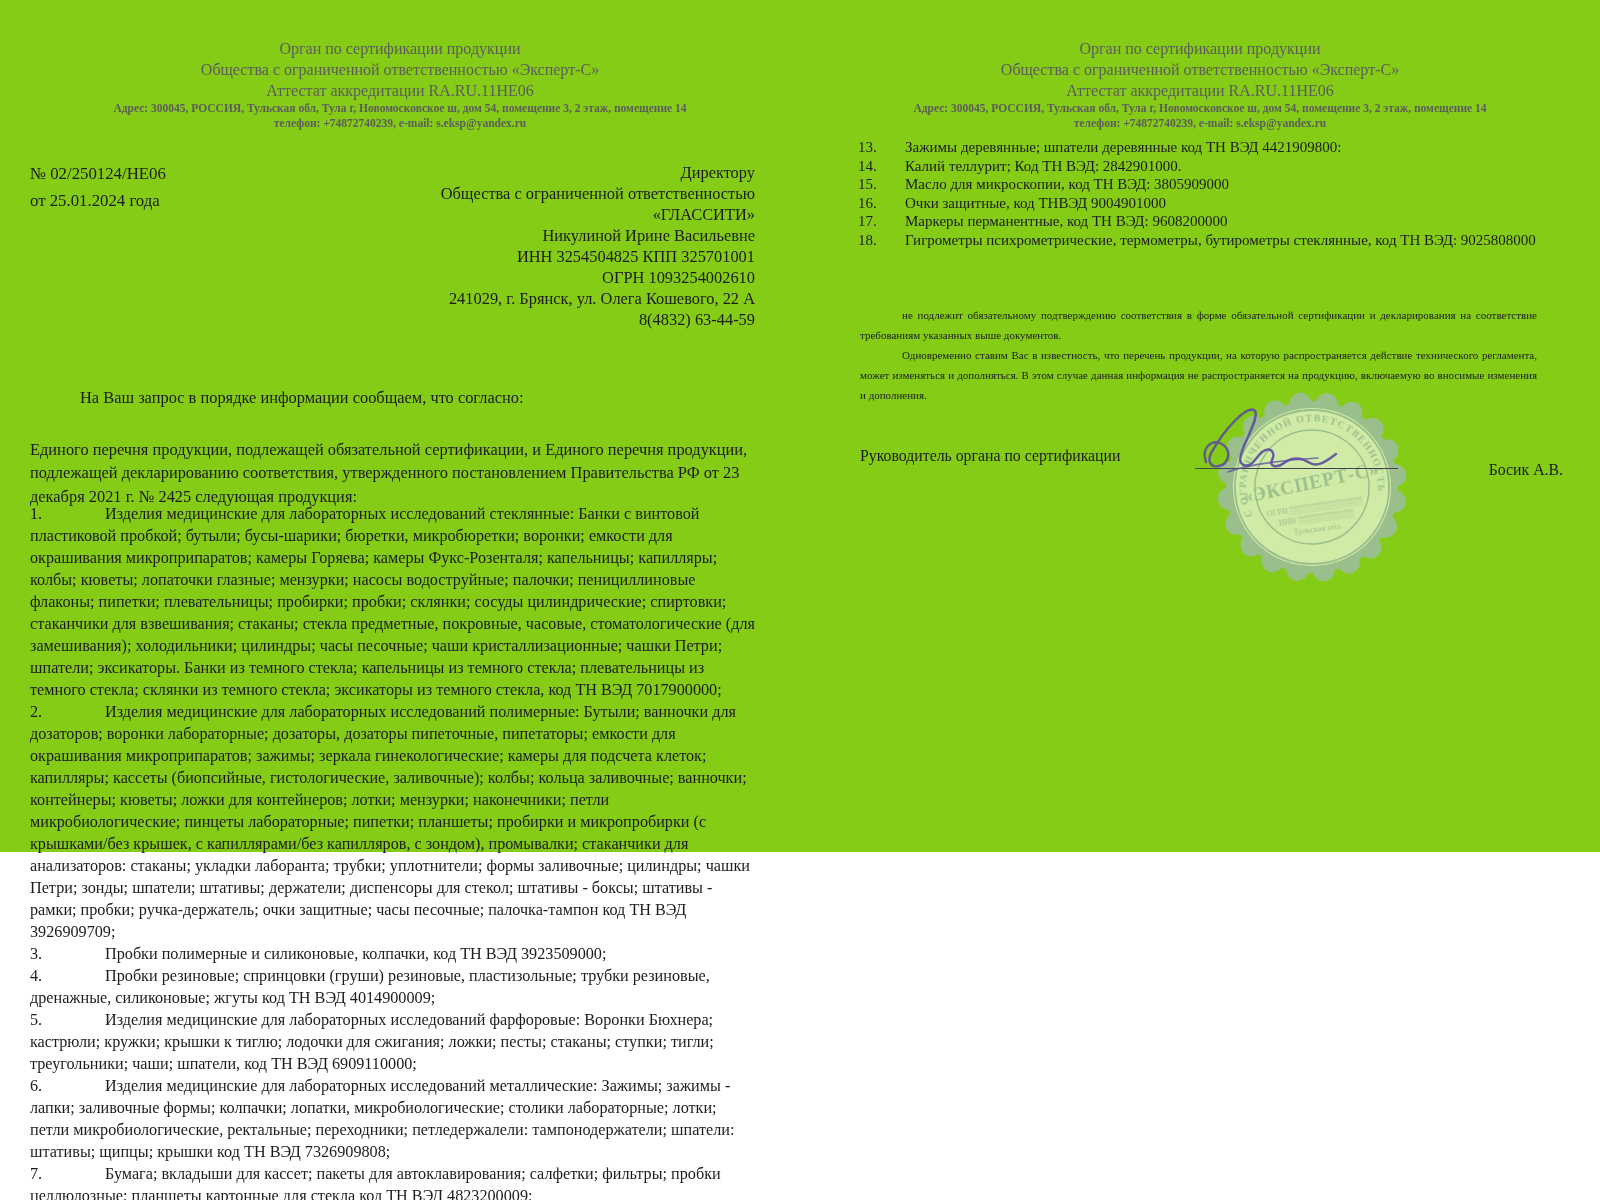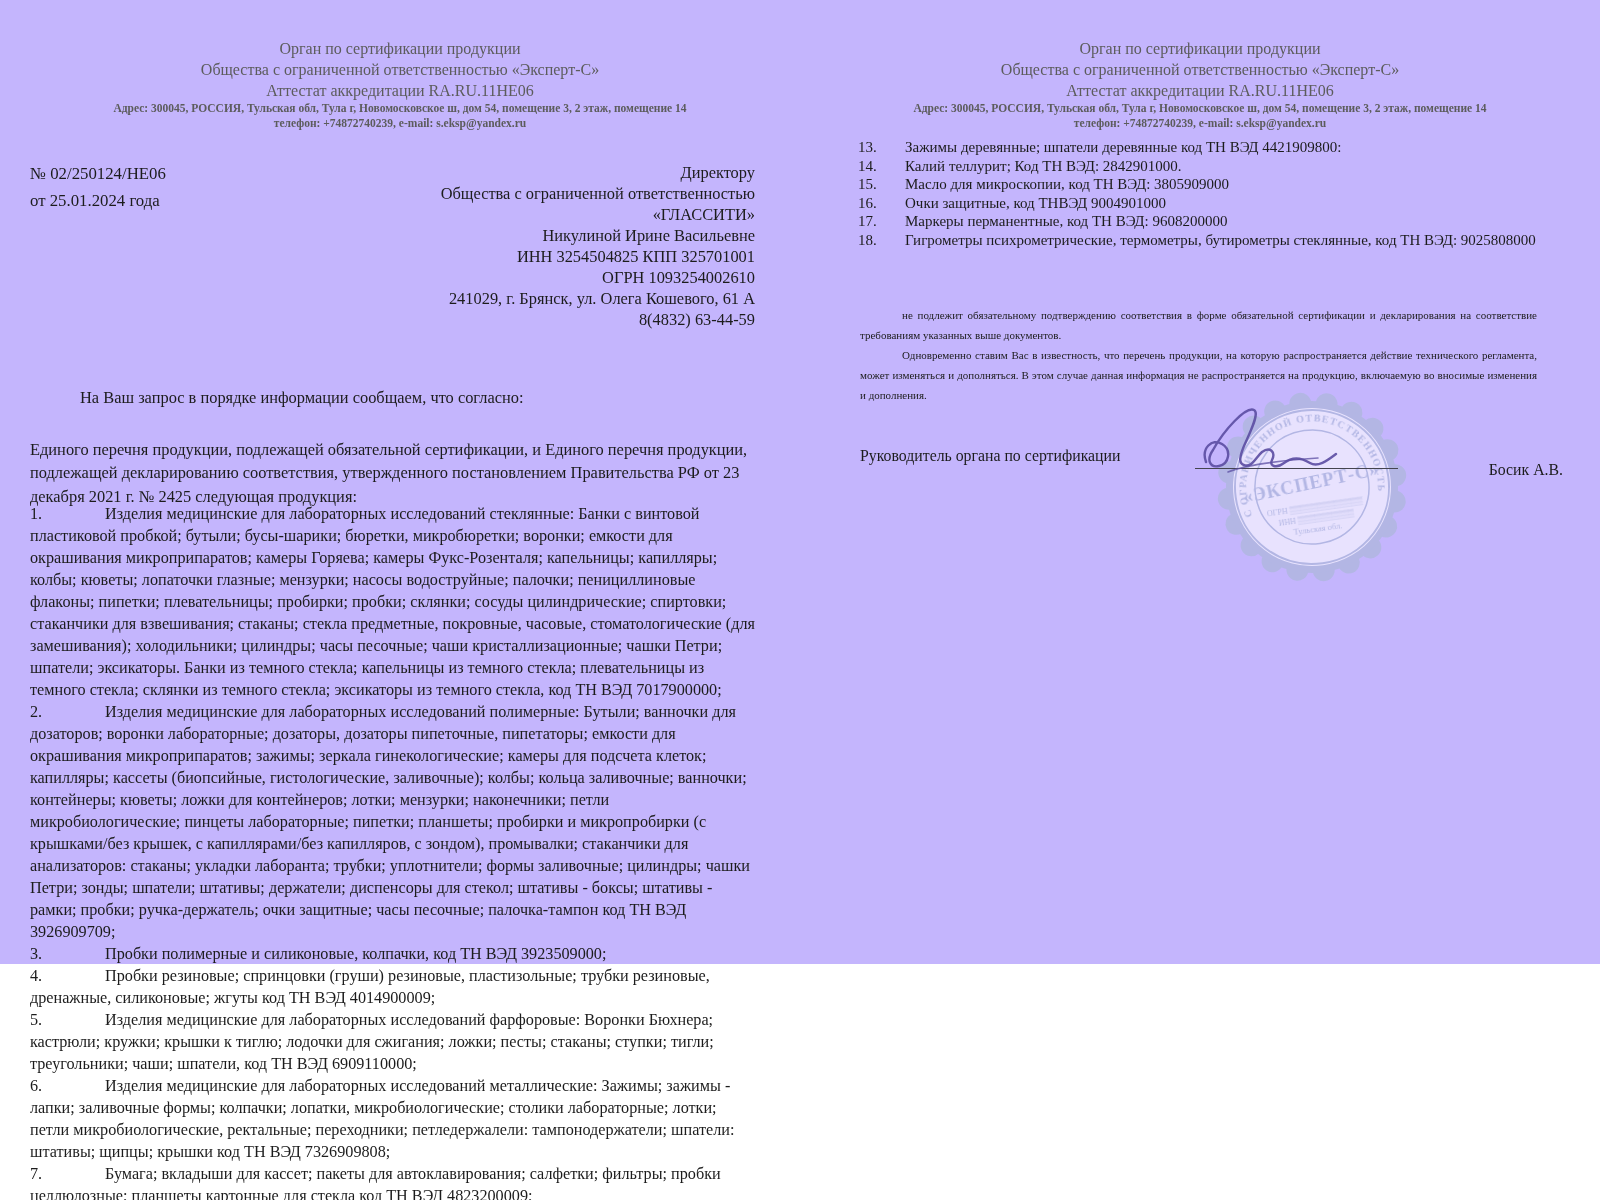--- a/index.html
+++ b/index.html
@@ -11,21 +11,21 @@
   }
   *{margin:0;padding:0;box-sizing:border-box;}
   html,body{width:1600px;height:1200px;}
   body{
     background:#ffffff;
     font-family:"Liberation Serif","DejaVu Serif",serif;
     color:var(--body_text);
     overflow:hidden;
     position:relative;
   }
-  .page{position:absolute;top:0;width:800px;height:964px;background:#c4b5fd;}
+  .page{position:absolute;top:0;width:800px;height:852px;background:#84cc16;}
   .page-1{left:0;}
   .page-2{left:800px;}
 
   
   .letterhead{position:absolute;top:38px;left:40px;right:40px;text-align:center;color:var(--header_text);}
   .lh-main{font-size:16px;line-height:21px;}
   .lh-small{font-size:11.5px;line-height:14.5px;font-weight:bold;}
 
   
   .ref-block{position:absolute;top:160px;left:30px;font-size:16.8px;line-height:27px;}
@@ -70,21 +70,21 @@
     <div>от 25.01.2024 года</div>
   </div>
 
   <div class="recipient">
     <div>Директору</div>
     <div>Общества с ограниченной ответственностью</div>
     <div>«ГЛАССИТИ»</div>
     <div>Никулиной Ирине Васильевне</div>
     <div>ИНН 3254504825 КПП 325701001</div>
     <div>ОГРН 1093254002610</div>
-    <div>241029, г. Брянск, ул. Олега Кошевого, 61 А</div>
+    <div>241029, г. Брянск, ул. Олега Кошевого, 22 А</div>
     <div>8(4832) 63-44-59</div>
   </div>
 
   <p class="intro">На Ваш запрос в порядке информации сообщаем, что согласно:</p>
 
   <p class="basis">Единого перечня продукции, подлежащей обязательной сертификации, и Единого перечня продукции, подлежащей декларированию соответствия, утвержденного постановлением Правительства РФ от 23 декабря 2021 г. № 2425 следующая продукция:</p>
 
   <div class="list-1">
     <div class="item"><span class="num">1.</span><span>Изделия медицинские для лабораторных исследований стеклянные: Банки с винтовой пластиковой пробкой; бутыли; бусы-шарики; бюретки, микробюретки; воронки; емкости для окрашивания микроприпаратов; камеры Горяева; камеры Фукс-Розенталя; капельницы; капилляры; колбы; кюветы; лопаточки глазные; мензурки; насосы водоструйные; палочки; пенициллиновые флаконы; пипетки; плевательницы; пробирки; пробки; склянки; сосуды цилиндрические; спиртовки; стаканчики для взвешивания; стаканы; стекла предметные, покровные, часовые, стоматологические (для замешивания); холодильники; цилиндры; часы песочные; чаши кристаллизационные; чашки Петри; шпатели; эксикаторы. Банки из темного стекла; капельницы из темного стекла; плевательницы из темного стекла; склянки из темного стекла; эксикаторы из темного стекла, код ТН ВЭД 7017900000;</span></div>
     <div class="item"><span class="num">2.</span><span>Изделия медицинские для лабораторных исследований полимерные: Бутыли; ванночки для дозаторов; воронки лабораторные; дозаторы, дозаторы пипеточные, пипетаторы; емкости для окрашивания микроприпаратов; зажимы; зеркала гинекологические; камеры для подсчета клеток; капилляры; кассеты (биопсийные, гистологические, заливочные); колбы; кольца заливочные; ванночки; контейнеры; кюветы; ложки для контейнеров; лотки; мензурки; наконечники; петли микробиологические; пинцеты лабораторные; пипетки; планшеты; пробирки и микропробирки (с крышками/без крышек, с капиллярами/без капилляров, с зондом), промывалки; стаканчики для анализаторов: стаканы; укладки лаборанта; трубки; уплотнители; формы заливочные; цилиндры; чашки Петри; зонды; шпатели; штативы; держатели; диспенсоры для стекол; штативы - боксы; штативы - рамки; пробки; ручка-держатель; очки защитные; часы песочные; палочка-тампон код ТН ВЭД 3926909709;</span></div>

